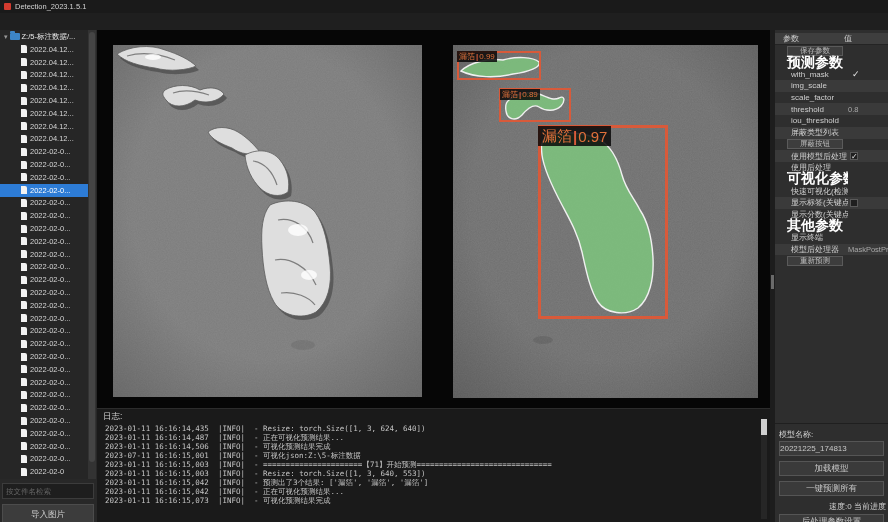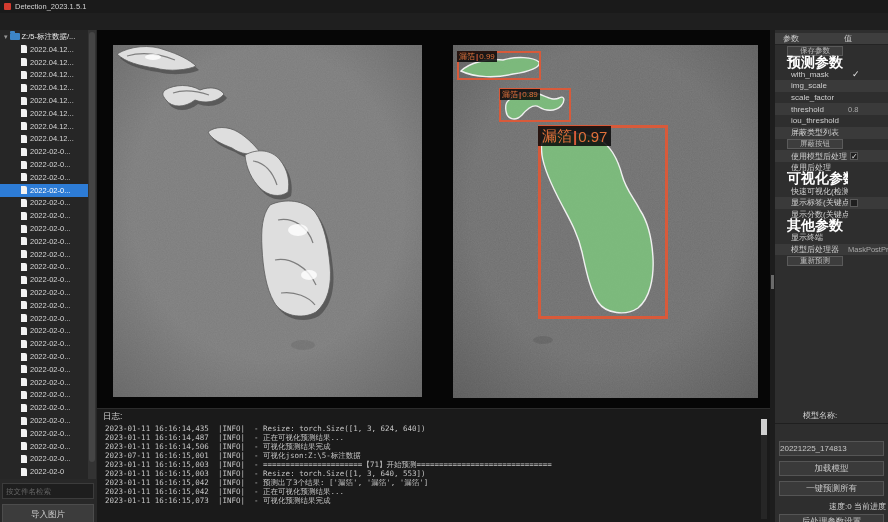--- a/index.html
+++ b/index.html
@@ -80,21 +80,21 @@
   .prow .plabel { color:#cfcfcf; font-size:8px; padding-left:16px; white-space:nowrap; overflow:hidden; width:73px; flex:0 0 auto; }
   .prow.section .plabel { color:#fff; font-weight:bold; padding-left:12px; font-size:14px; }
   .prow .vtext { color:#a8a8a8; font-size:7.5px; white-space:nowrap; }
   .prow .checkmark { color:#e6e6e6; font-size:9px; margin-left:4px; }
   .prow .cbox { width:8px; height:8px; background:#1f1f1f; border:1px solid #5a5a5a; margin-left:2px;
     color:#e6e6e6; font-size:8px; line-height:7px; text-align:center; }
   .prow-btn-wrap { height:11.7px; display:flex; align-items:center; }
   .rbtn { margin-left:12px; width:56px; height:10px; background:#3d3d3d; border:1px solid #5a5a5a;
     color:#bdbdbd; font-size:7.5px; display:flex; align-items:center; justify-content:center; }
   .pdivider { position:absolute; left:0; top:393px; width:113px; height:1px; background:#1f1f1f; }
-  .mlabel { position:absolute; left:4px; top:380px; color:#d6d6d6; font-size:8px;margin-left:24px; }
+  .mlabel { position:absolute; left:4px; top:399px; color:#d6d6d6; font-size:8px; }
   .mfield { position:absolute; left:4px; top:411px; width:105px; height:15px; background:#3a3a3a; border:1px solid #555;
     color:#c8c8c8; font-size:8px; display:flex; align-items:center; justify-content:flex-start; padding-right:2px; white-space:nowrap; overflow:hidden; }
   .pbtn { position:absolute; left:4px; width:105px; height:15px; background:#3a3a3a; border:1px solid #555;
     color:#c8c8c8; font-size:8.5px; display:flex; align-items:center; justify-content:center; white-space:nowrap; }
   .pbtn.load    { top:431px; }
   .pbtn.predict { top:451px; }
   .speed { position:absolute; left:0; top:471px; width:111px; color:#cfcfcf; font-size:8px; text-align:right; }
   .pbtn.bottom  { top:484px; }
 </style>
 </head>

